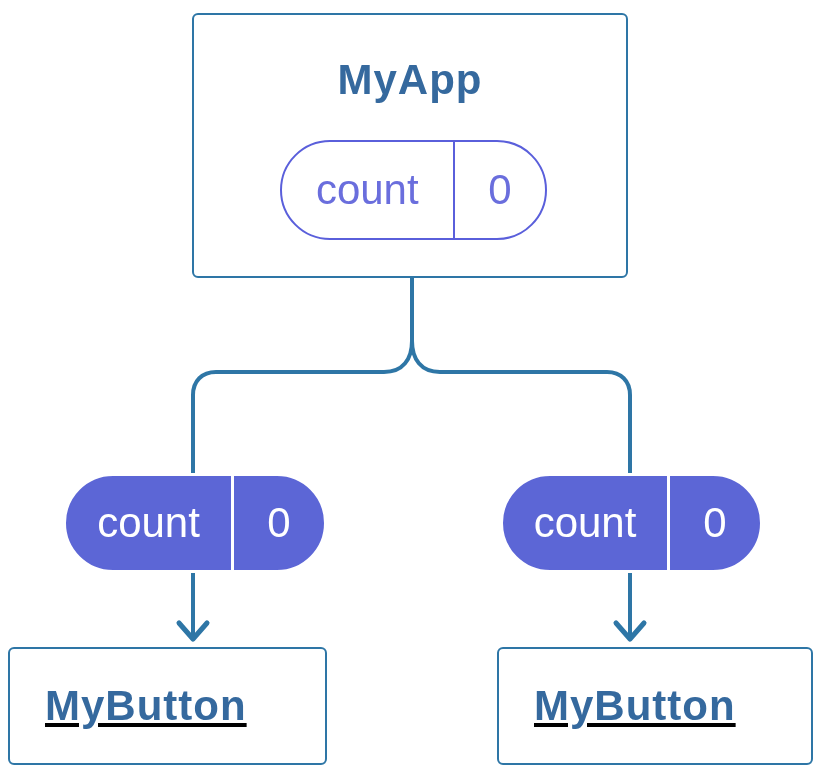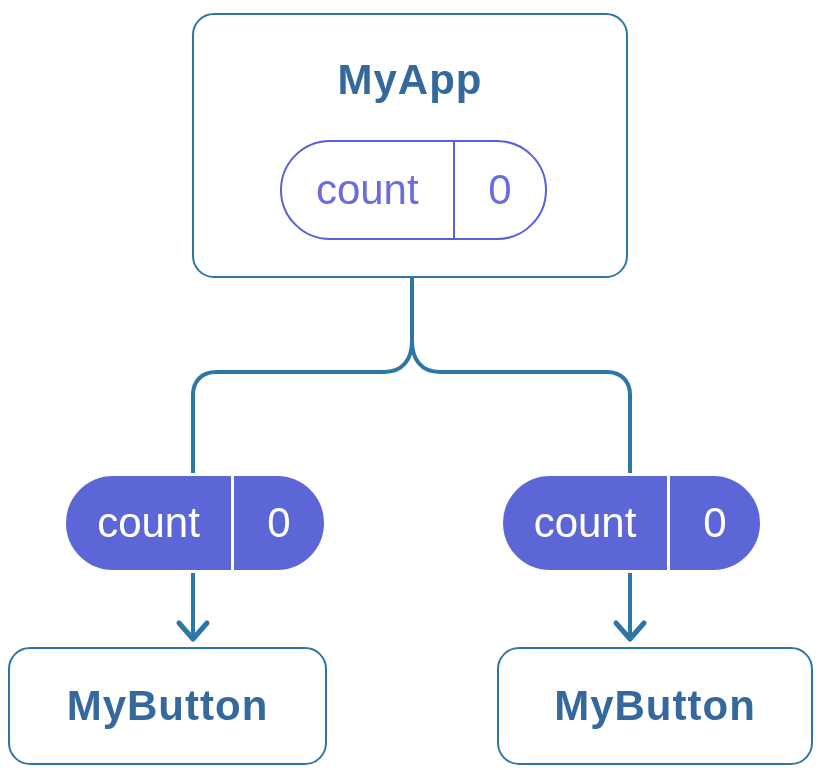--- a/index.html
+++ b/index.html
@@ -39,22 +39,23 @@
     fill: none;
     stroke: var(--connector);
     stroke-width: 5;
     stroke-linecap: round;
     stroke-linejoin: round;
   }
   .card {
     position: absolute;
     background: #ffffff;
     border: 2.5px solid var(--card-border);
-    border-radius: 22px;
+    border-radius: 6px;
     z-index: 2;
+    text-decoration: underline;
   }
   .card-title {
     color: var(--title-text);
     font-weight: 700;
     font-size: 42px;
     letter-spacing: 1px;
     text-align: center;
   }
   .root-card { left: 192px; top: 13px; width: 436px; height: 265px; }
   .root-card .card-title {
@@ -93,21 +94,22 @@
     background: var(--pill-fill);
     border: 3px solid #ffffff;
     color: var(--pill-fill-text);
   }
   .solid-pill .pill-divider { width: 3px; background: #ffffff; }
   .solid-pill.left  { left: 63px;  top: 463px; }
   .solid-pill.right { left: 500px; top: 463px; width: 263px; }
   .child-card {
     display: flex;
     align-items: center;
-    justify-content: center;
+    justify-content: flex-start;
+    padding-left: 35px;
   }
   .child-card.left  { left: 8px;   top: 647px; width: 319px; height: 118px; }
   .child-card.right { left: 497px; top: 647px; width: 316px; height: 118px; }
 </style>
 </head>
 <body>
 
 <div class="canvas">
 
   <svg class="connectors" viewBox="0 0 820 770" aria-hidden="true">

